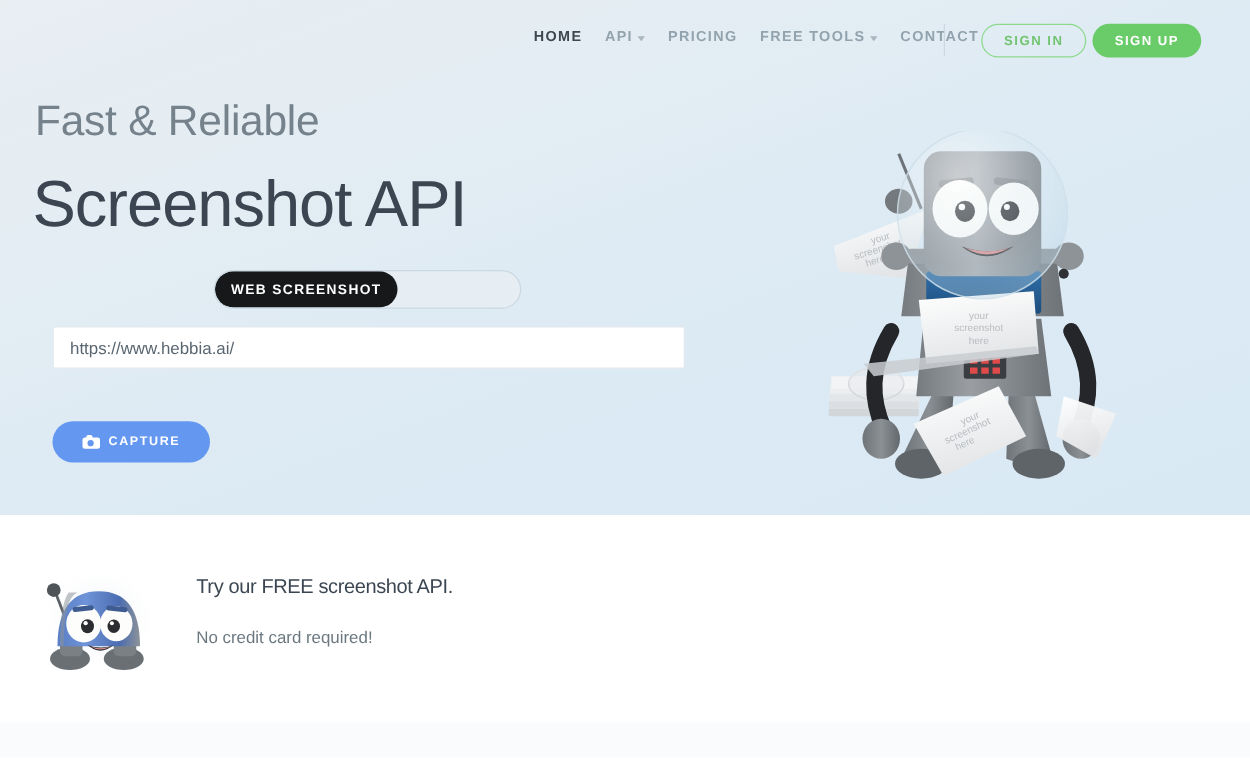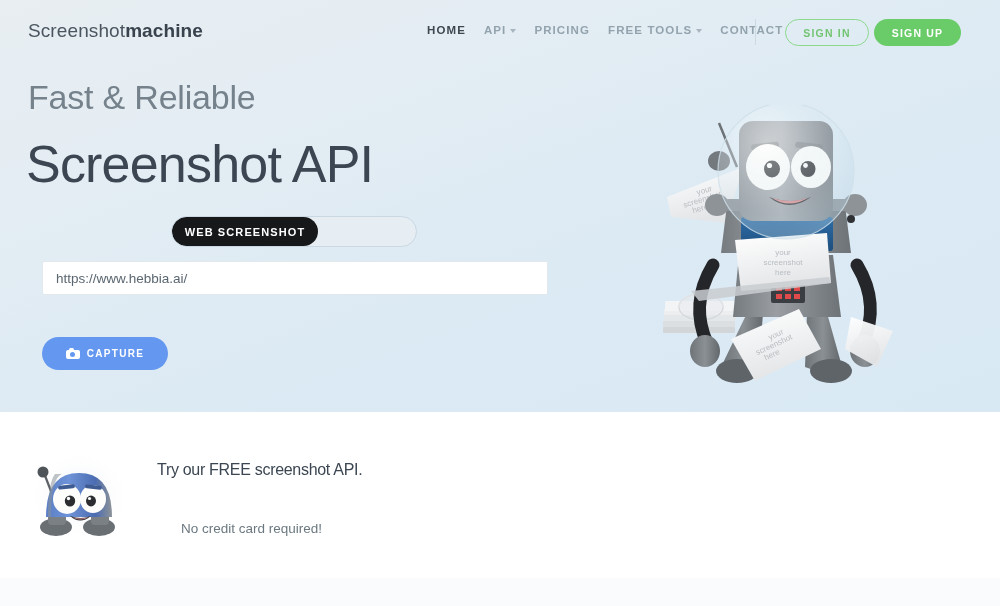--- a/index.html
+++ b/index.html
@@ -157,22 +157,22 @@
   
   .cta {
     position: absolute; left: 0; top: 412px; width: 1000px; height: 166px;
     background: #ffffff;
   }
   .cta-title {
     position: absolute; left: 157px; top: 461px;
     font-size: 16px; font-weight: 400; color: #3b4652; letter-spacing: -0.3px;
   }
   .cta-sub {
-    position: absolute; left: 157px; top: 521px;
-    font-size: 13.5px; font-weight: 400; color: #6b7880; margin-left: 24px;
+    position: absolute; left: 157px; top: 502px;
+    font-size: 13.5px; font-weight: 400; color: #6b7880;
   }
   .btn-tryapi {
     position: absolute; left: 819px; top: 478px;
     width: 140px; height: 37px; border-radius: 19px;
     background: #68cd68; border: none; color: #ffffff;
     font-size: 11.5px; letter-spacing: 1.4px; font-weight: 700;
     display: flex; align-items: center; justify-content: center;
     cursor: pointer;
   }
   .minirobot-wrap { position: absolute; left: 22px; top: 443px; width: 115px; height: 100px; }
@@ -184,23 +184,20 @@
   }
 </style>
 </head>
 <body>
 
 <div id="page">
 
   <div class="hero">
 
     <div class="header">
-      <div class="logo">
-        <span class="light">Screenshot</span><span class="bold">machine</span>
-      </div>
 
       <nav class="nav">
         <a href="#" class="active">
           <span>HOME</span>
         </a>
         <a href="#">
           <span>API</span>
           <span class="caret"></span>
         </a>
         <a href="#">

